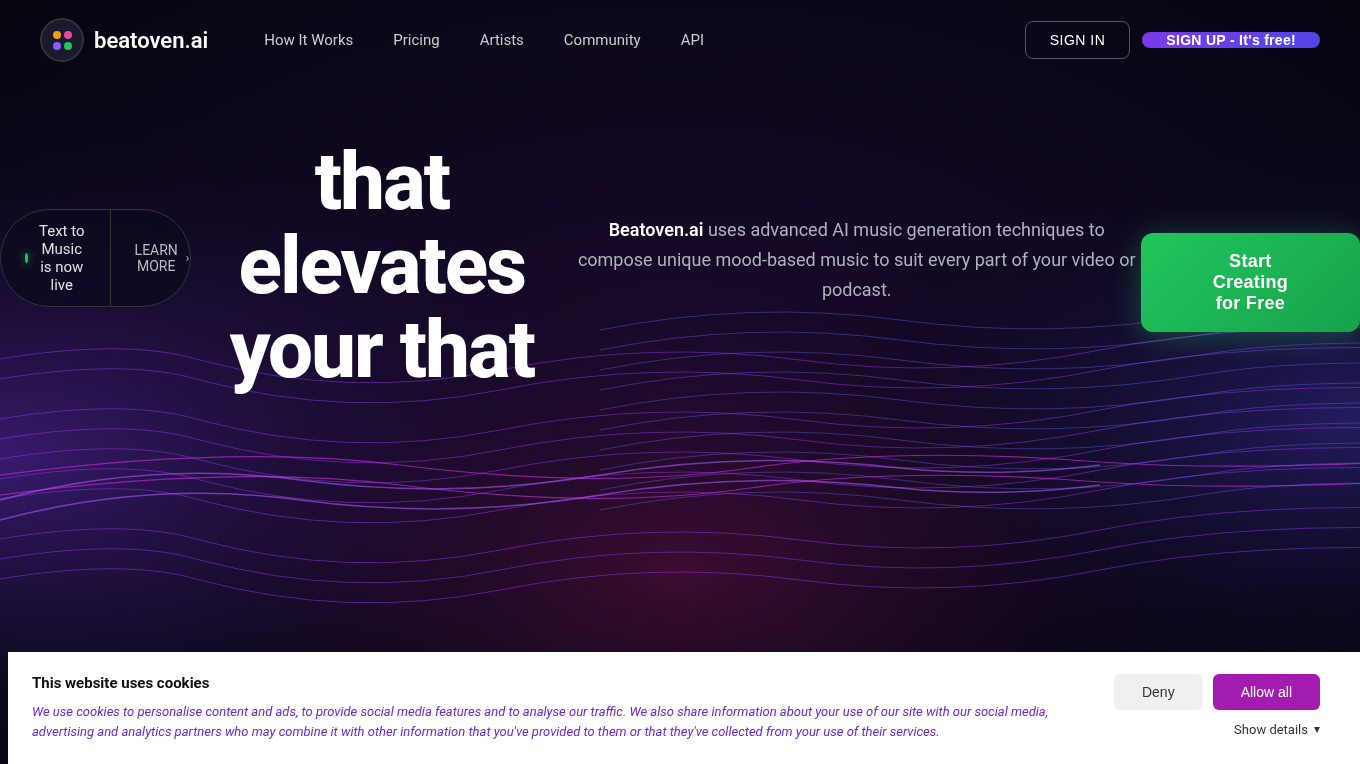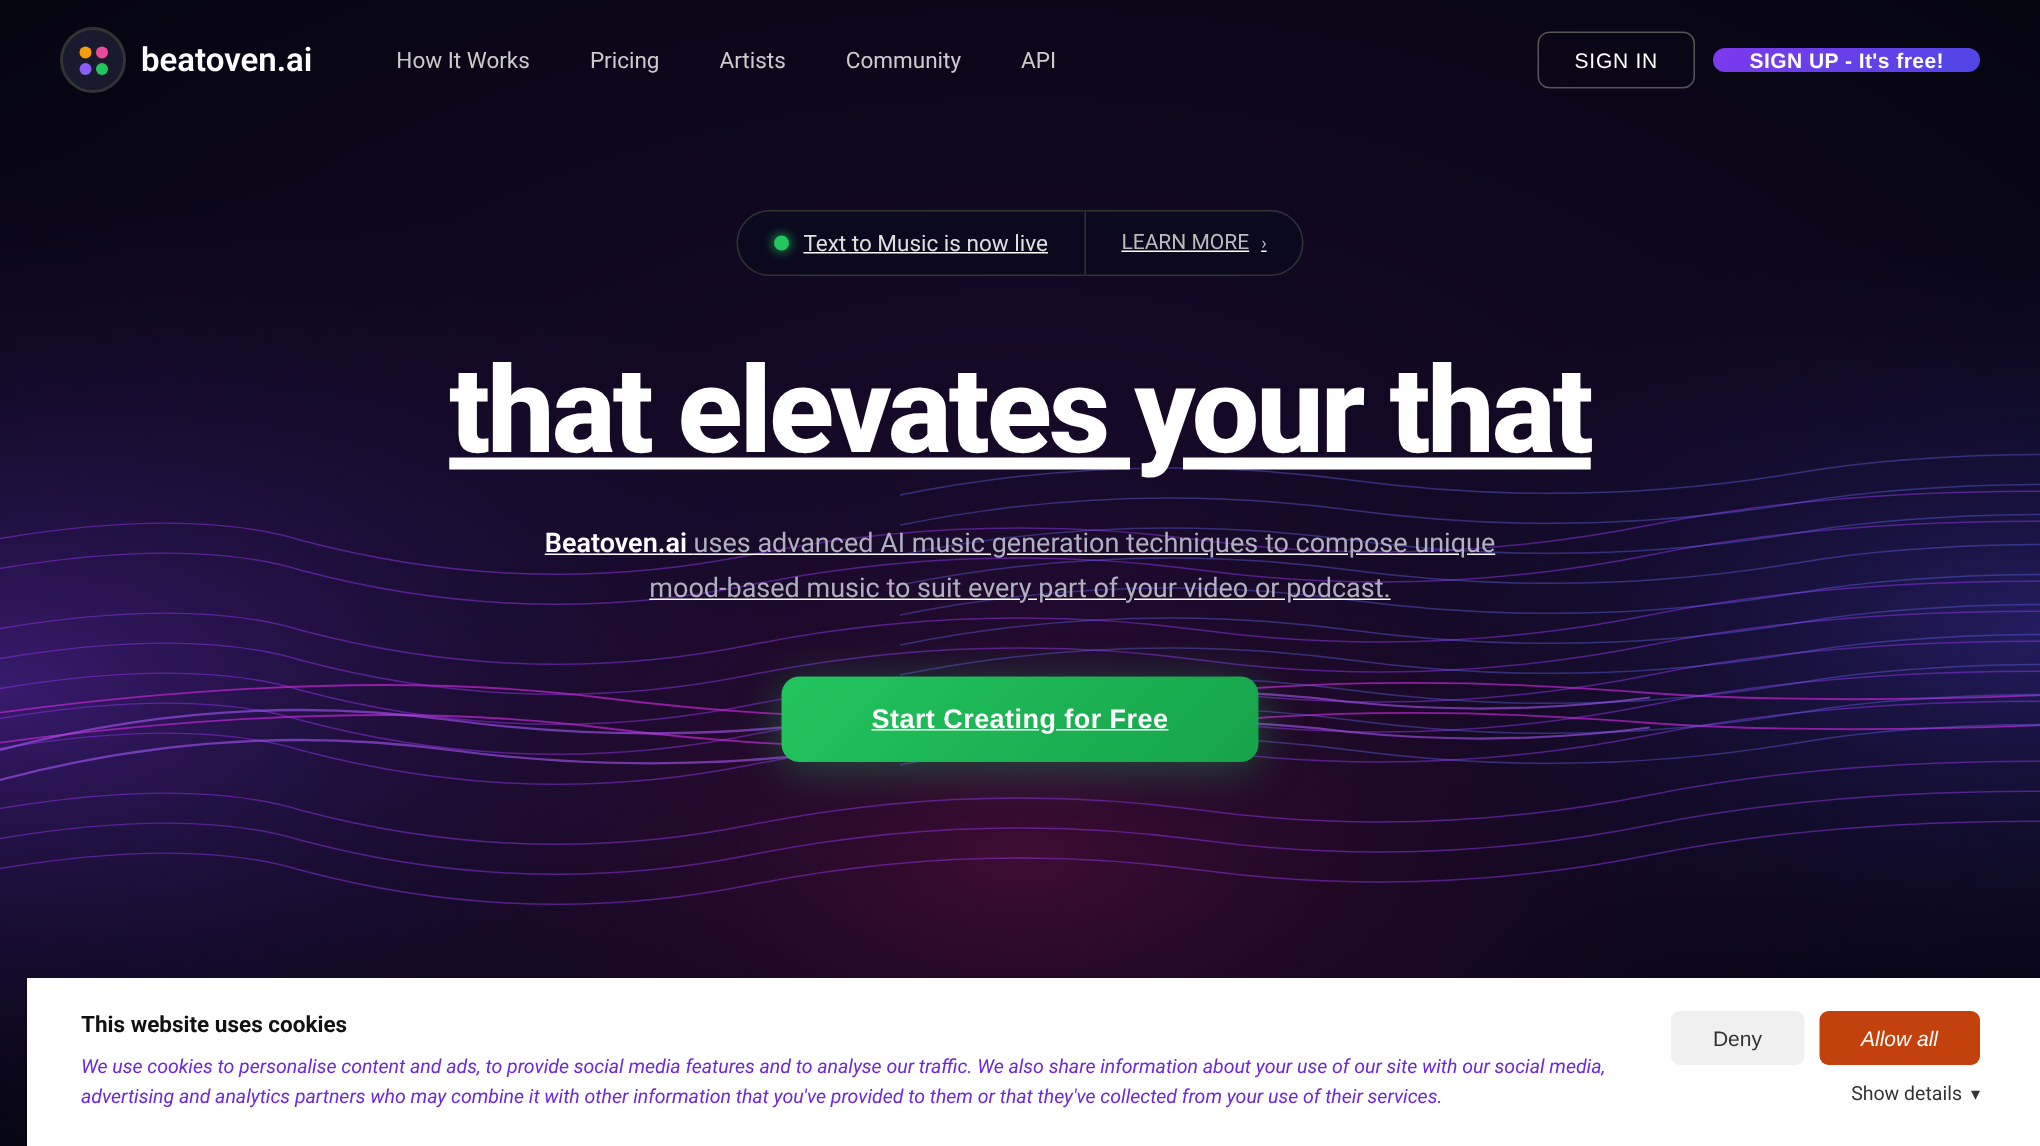--- a/index.html
+++ b/index.html
@@ -126,25 +126,23 @@
       font-weight: 600;
       cursor: pointer;
       letter-spacing: 0.3px;
     }
 
     
     .main-content {
       position: relative;
       z-index: 5;
       display: flex;
-      flex-direction: column;
       align-items: center;
       padding-top: 60px;
       text-align: center;
-      text-decoration: underline;
     }
 
     
     .live-badge {
       display: flex;
       align-items: center;
       background: rgba(10, 10, 30, 0.7);
       border: 1px solid #333;
       border-radius: 50px;
       overflow: hidden;
@@ -218,25 +216,25 @@
       font-weight: 700;
       cursor: pointer;
       letter-spacing: 0.3px;
       box-shadow: 0 4px 30px rgba(34, 197, 94, 0.35);
     }
 
     
     .cookie-banner {
       position: fixed;
       bottom: 0;
-      left: 18px;
+      left: 8px;
       right: 0;
       z-index: 100;
       background: #ffffff;
-      padding: 22px 40px 22px 36px;
+      padding: 22px 40px 22px 24px;
       display: flex;
       align-items: flex-start;
       gap: 40px;
     }
 
     .cookie-text-block {
       flex: 1;
       display: flex;
       flex-direction: column;
       gap: 10px;
@@ -275,29 +273,28 @@
       color: #333333;
       border: none;
       padding: 10px 28px;
       border-radius: 6px;
       font-size: 14px;
       font-weight: 500;
       cursor: pointer;
     }
 
     .btn-allow {
-      background: #c2410c;
+      background: #a21caf;
       color: #ffffff;
       border: none;
       padding: 10px 28px;
       border-radius: 6px;
       font-size: 14px;
       font-weight: 500;
       cursor: pointer;
-      font-style: italic;
     }
 
     .show-details {
       display: flex;
       align-items: center;
       gap: 6px;
       font-size: 13px;
       color: #333333;
       cursor: pointer;
       white-space: nowrap;

